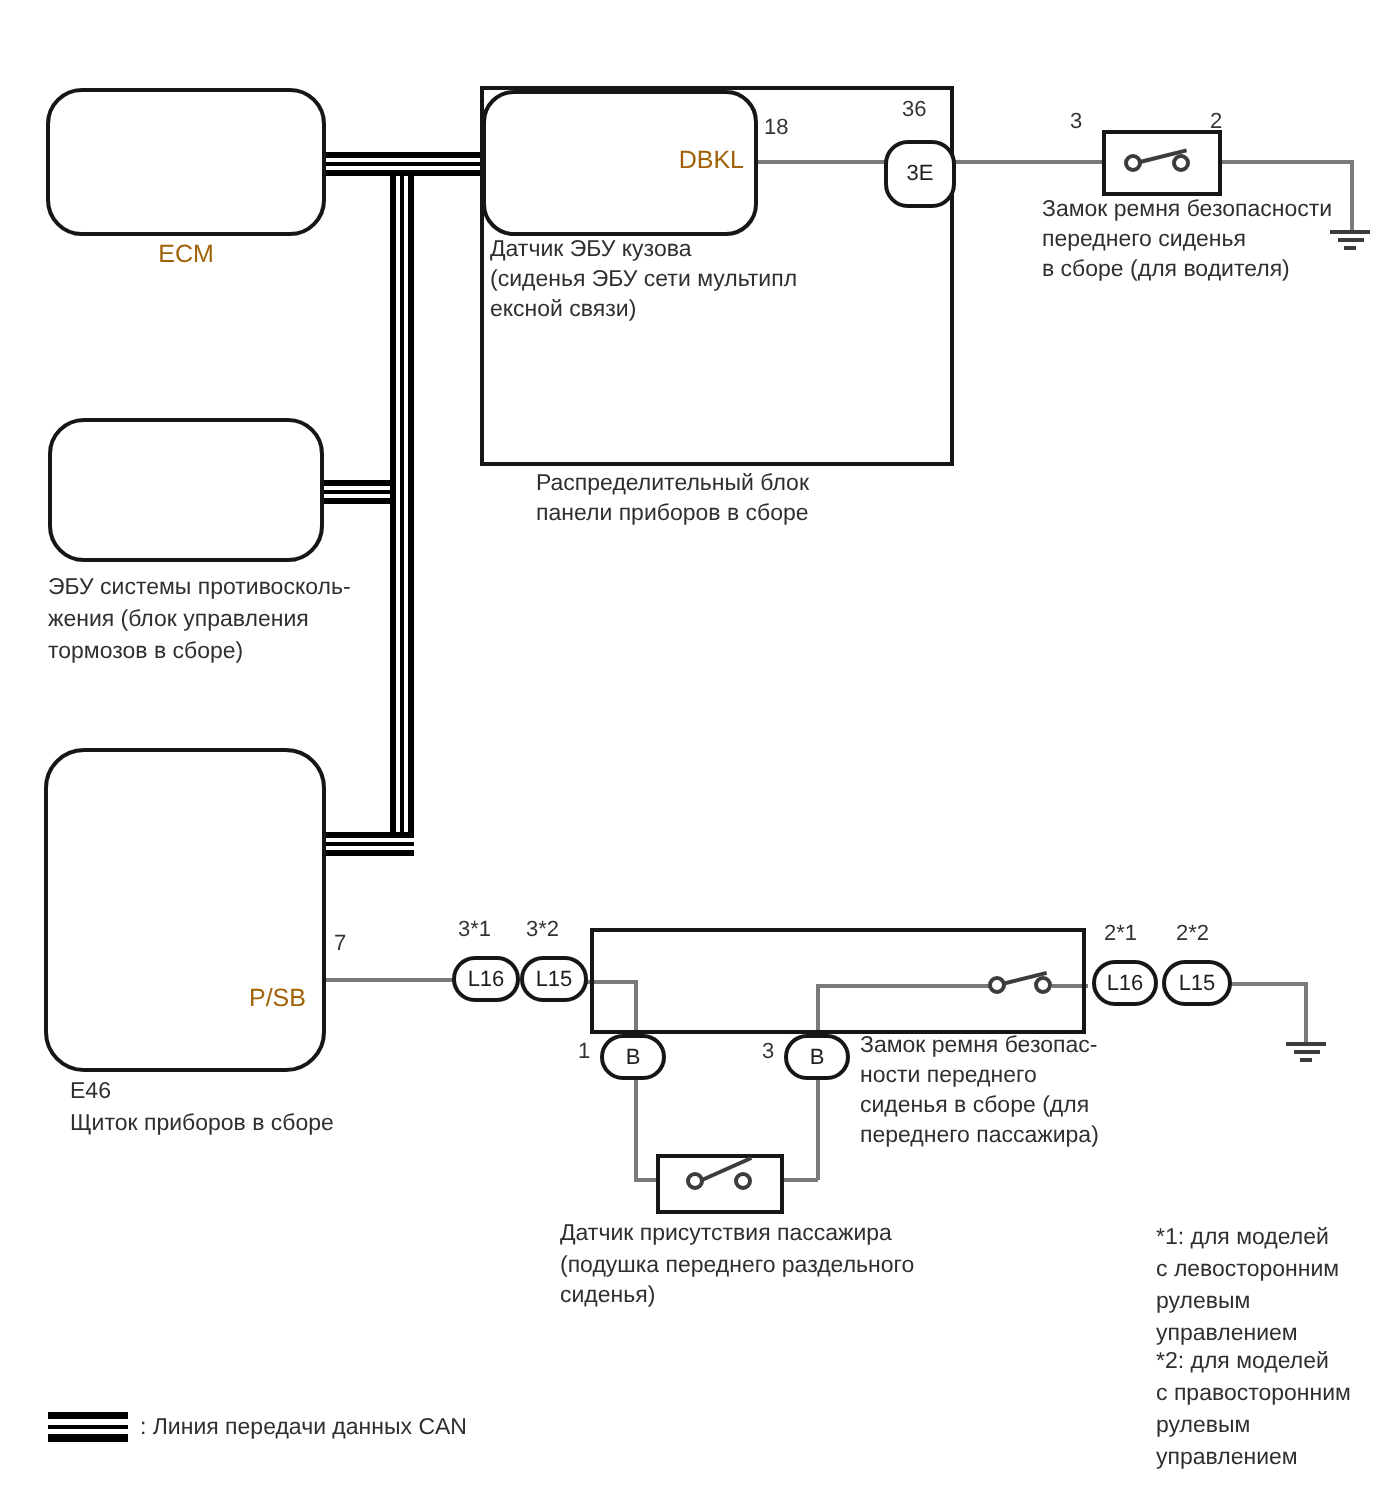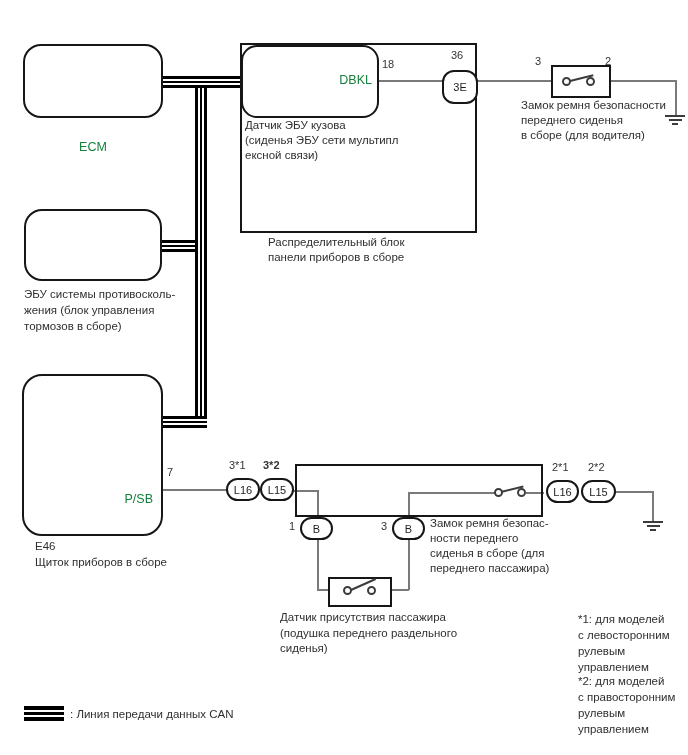--- a/index.html
+++ b/index.html
@@ -14,21 +14,21 @@
   
   .wire{background:#7a7a7a;}
   
   .can-h{background:linear-gradient(to bottom,#000 0 25%,#fff 25% 42%,#000 42% 58%,#fff 58% 75%,#000 75% 100%);}
   .can-v{background:linear-gradient(to right,#000 0 25%,#fff 25% 42%,#000 42% 58%,#fff 58% 75%,#000 75% 100%);}
   
   .pill{border:2px solid #161616;border-radius:12px;background:#fff;display:flex;
         align-items:center;justify-content:center;font-size:11px;color:#1d1d1d;z-index:6;}
   
   .pin{font-size:11px;color:#333;z-index:7;}
-  .blocklabel{font-size:12.5px;color:#15803d;z-index:7;}
+  .blocklabel{font-size:12.5px;color:#a16207;z-index:7;}
   .cap{font-size:11.5px;line-height:15px;color:#2f2f2f;z-index:7;}
   .cap div{white-space:nowrap;}
   
   .dot{width:9px;height:9px;border:2px solid #3c3c3c;border-radius:50%;background:#fff;z-index:5;}
   .arm{height:2px;background:#3c3c3c;transform-origin:left center;z-index:4;}
   
   .gnd{display:flex;flex-direction:column;align-items:center;gap:2px;width:22px;}
   .gnd i{display:block;height:2px;background:#3c3c3c;}
 </style>
 </head>
@@ -53,21 +53,21 @@
   <div class="abs wire" style="left:317px;top:589px;width:12px;height:1.5px;"></div>
   <div class="abs wire" style="left:391px;top:589px;width:18px;height:1.5px;"></div>
   <div class="abs wire" style="left:408px;top:539px;width:1.5px;height:51px;"></div>
   <div class="abs wire" style="left:408px;top:492px;width:1.5px;height:26px;"></div>
   <div class="abs wire" style="left:408px;top:492px;width:88px;height:1.5px;"></div>
   <div class="abs wire" style="left:526px;top:492px;width:18px;height:1.5px;"></div>
   <div class="abs wire" style="left:615px;top:491px;width:39px;height:1.5px;"></div>
   <div class="abs wire" style="left:652px;top:491px;width:1.5px;height:30px;"></div>
 
   <div class="abs rbox" style="left:23px;top:44px;width:140px;height:74px;"></div>
-  <div class="abs blocklabel" style="left:23px;top:120px;width:140px;text-align:center;margin-top:20px;">ECM</div>
+  <div class="abs blocklabel" style="left:23px;top:120px;width:140px;text-align:center;">ECM</div>
 
   <div class="abs sqbox" style="left:240px;top:43px;width:237px;height:190px;"></div>
   <div class="abs rbox" style="left:241px;top:45px;width:138px;height:73px;border-radius:16px;"></div>
   <div class="abs blocklabel" style="left:290px;top:73px;width:82px;text-align:right;">DBKL</div>
   <div class="abs cap" style="left:245px;top:118px;">
     <div>Датчик ЭБУ кузова</div>
     <div>(сиденья ЭБУ сети мультипл</div>
     <div>ексной связи)</div>
   </div>
   <div class="abs cap" style="left:268px;top:235px;">
@@ -104,21 +104,21 @@
 
   <div class="abs rbox" style="left:22px;top:374px;width:141px;height:162px;border-radius:20px;"></div>
   <div class="abs blocklabel" style="left:93px;top:481px;width:60px;text-align:right;margin-top:11px;">P/SB</div>
   <div class="abs pin" style="left:167px;top:466px;">7</div>
   <div class="abs cap" style="left:35px;top:538px;line-height:16px;">
     <div>E46</div>
     <div>Щиток приборов в сборе</div>
   </div>
 
   <div class="abs pin" style="left:229px;top:459px;">3*1</div>
-  <div class="abs pin" style="left:263px;top:459px;font-weight:bold;">3*2</div>
+  <div class="abs pin" style="left:263px;top:459px;">3*2</div>
   <div class="abs pill" style="left:226px;top:478px;width:34px;height:23px;">L16</div>
   <div class="abs pill" style="left:260px;top:478px;width:34px;height:23px;">L15</div>
 
   <div class="abs sqbox" style="left:295px;top:464px;width:248px;height:53px;"></div>
   <div class="abs arm" style="left:501px;top:491px;width:23px;transform:rotate(-14deg);"></div>
   <div class="abs dot" style="left:494px;top:488px;"></div>
   <div class="abs dot" style="left:517px;top:488px;"></div>
   <div class="abs pin" style="left:289px;top:520px;">1</div>
   <div class="abs pin" style="left:381px;top:520px;">3</div>
   <div class="abs pill" style="left:300px;top:517px;width:33px;height:23px;">B</div>

